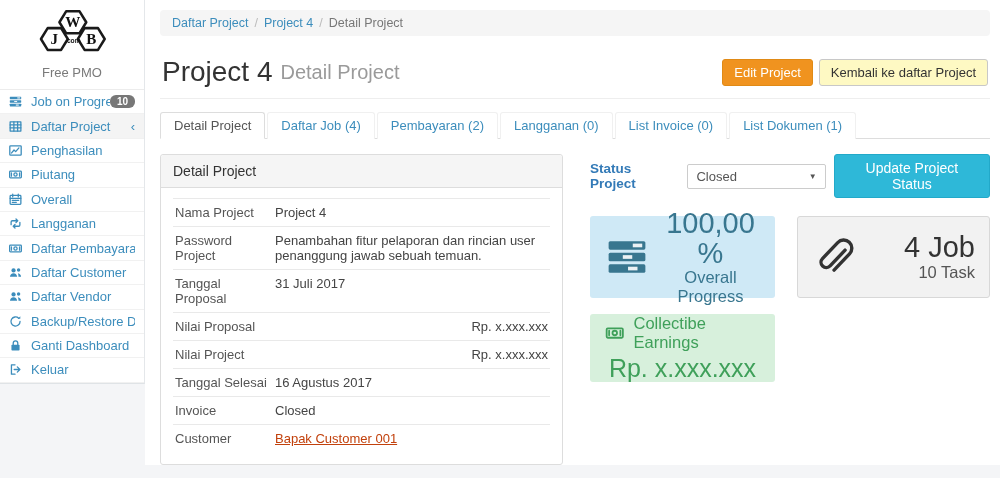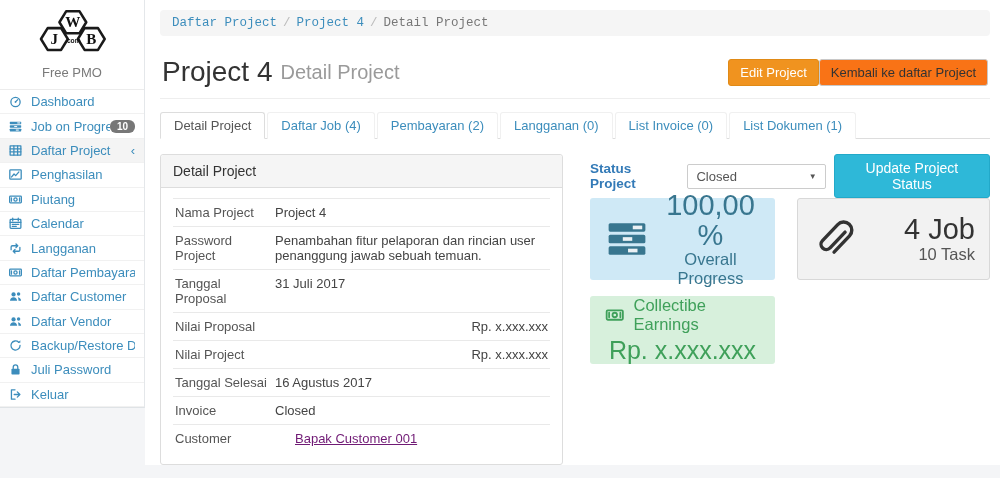--- a/index.html
+++ b/index.html
@@ -32,31 +32,31 @@
   .sbadge {
     background:#777; color:#fff; font-size:10px; border-radius:6px;
     padding:1px 7px; font-weight:bold;
   }
   .schev { color:#3c8dbc; font-size:13px; margin-left:4px; }
 
   
   .main { flex:1; background:#fff; min-height:428px; padding:10px 10px 0 15px; }
   .breadcrumb {
     background:#f5f5f5; border-radius:4px; padding:6px 12px; font-size:12.5px;
-    color:#777; margin-bottom:20px;font-family:Liberation Mono, monospace;
+    color:#777; margin-bottom:20px;
   }
   .breadcrumb a { color:#3c8dbc; text-decoration:none; cursor:pointer; }
   .breadcrumb .sep { color:#bbb; margin:0 6px; }
   .hdr { display:flex; align-items:center; margin:8px 2px 0; }
   .hdr h1 { font-size:28px; font-weight:normal; color:#333; }
   .hdr .sub { font-size:20px; color:#9a9a9a; margin-left:8px; }
-  .hdr-btns { margin-left:auto; display:flex; gap:0; }
+  .hdr-btns { margin-left:auto; display:flex; gap:6px; }
   .btn { font-size:13px; border-radius:3px; padding:5px 11px; cursor:pointer; border:1px solid transparent; }
   .btn-warning { background:#f0931f; border-color:#e08a16; color:#fff; }
-  .btn-default { background:#f97316; border-color:#c8c8c8; color:#333; }
+  .btn-default { background:#fef9c3; border-color:#c8c8c8; color:#333; }
   .hdr-rule { border-bottom:1px solid #eee; margin:10px 0 12px; }
 
   
   .tabs { display:flex; border-bottom:1px solid #ddd; }
   .tab {
     font-size:13px; padding:5px 13px; margin-right:2px; cursor:pointer;
     border:1px solid #f0f0f0; border-bottom:none; border-radius:3px 3px 0 0;
     color:#3c8dbc; position:relative; top:1px; background:#fff;
   }
   .tab.active { border-color:#ddd; color:#555; border-bottom:1px solid #fff; }
@@ -67,35 +67,35 @@
   .panel { width:403px; border:1px solid #ddd; border-radius:3px; flex:none; }
   .panel-heading {
     background:#f5f5f5; border-bottom:1px solid #ddd; padding:8px 12px;
     font-size:14px; color:#333; border-radius:3px 3px 0 0;
   }
   .panel-body { padding:10px 12px 12px; }
   .drow { display:flex; border-top:1px solid #e9e9e9; padding:6px 2px; font-size:13px; }
   .drow .dlabel { width:100px; flex:none; color:#555; }
   .drow .dval { flex:1; color:#444; }
   .drow .dval.right { text-align:right; }
-  .drow .dval a { color:#701a75; text-decoration:underline; cursor:pointer;margin-left:20px; }
+  .drow .dval a { color:#c2410c; text-decoration:underline; cursor:pointer; }
 
   
   .rightcol { flex:1; margin-left:27px; }
   .status-row { display:flex; align-items:center; gap:8px; }
   .status-label { color:#337ab7; font-weight:bold; font-size:13.5px; }
   .select {
     width:140px; height:25px; border:1px solid #ccc; border-radius:2px;
     background:#fff; display:flex; align-items:center; padding:0 8px;
     color:#555; cursor:pointer; font-size:13px;
   }
   .select .caret { margin-left:auto; font-size:8px; color:#555; }
   .btn-info { background:#2eb8d8; border-color:#22a9c9; color:#fff; font-size:14px; padding:5px 10px; }
 
-  .boxes { display:grid; grid-template-columns:185px 1fr; gap:16px 22px; }
+  .boxes { display:grid; grid-template-columns:185px 1fr; gap:16px 22px; margin-top:18px; }
   .ibox { border-radius:3px; padding:12px 14px; display:flex; align-items:center; }
   .ibox-blue { background:#cfe9f6; color:#38768f; height:82px; }
   .ibox-gray { background:#f2f2f2; border:1px solid #d8d8d8; color:#333; height:82px; }
   .ibox-green { background:#d7f0dc; color:#3fa05a; height:68px; flex-direction:column; align-items:stretch; justify-content:center; }
   .ibox .big { font-size:29px; line-height:1.05; }
   .ibox .small { font-size:16.5px; }
   .ibox-blue .icon-lg { width:46px; height:42px; margin-right:10px; flex:none; }
   .ibox-blue .txt { text-align:center; flex:1; }
   .ibox-gray .icon-lg { width:42px; height:46px; flex:none; color:#333; }
   .ibox-gray .txt { flex:1; text-align:right; }
@@ -123,30 +123,20 @@
           <text x="51" y="23" text-anchor="middle" font-size="18" font-weight="bold" fill="#111" font-family="Liberation Serif, serif">W</text>
           <text x="29" y="43" text-anchor="middle" font-size="18" font-weight="bold" fill="#111" font-family="Liberation Serif, serif">J</text>
           <text x="73" y="43" text-anchor="middle" font-size="18" font-weight="bold" fill="#111" font-family="Liberation Serif, serif">B</text>
           <text x="51" y="42" text-anchor="middle" font-size="8" font-weight="bold" fill="#111">.com</text>
         </svg>
         <div class="brand">Free PMO</div>
       </div>
       <nav class="menu">
           <a class="side-item">
             <span class="sicon">
-              <svg viewBox="0 0 16 16">
-                <circle cx="8" cy="8.5" r="5.7" fill="none" stroke="currentColor" stroke-width="1.6" stroke-linecap="round" stroke-linejoin="round"></circle>
-                <path d="M8 8.5l2.8-2.8" fill="none" stroke="currentColor" stroke-width="1.6" stroke-linecap="round" stroke-linejoin="round"></path>
-                <circle cx="8" cy="8.5" r="1.1" fill="currentColor"></circle>
-              </svg>
-            </span>
-            <span class="slabel">Dashboard</span>
-          </a>
-          <a class="side-item">
-            <span class="sicon">
               <svg viewBox="0 0 16 16" fill="currentColor">
                 <rect x="1" y="2" width="14" height="3.2" rx="0.6"></rect>
                 <rect x="1" y="6.4" width="14" height="3.2" rx="0.6"></rect>
                 <rect x="1" y="10.8" width="14" height="3.2" rx="0.6"></rect>
                 <rect x="10.2" y="2.9" width="3.6" height="1.4" fill="#fff" opacity="0.9"></rect>
                 <rect x="6.4" y="7.3" width="3.6" height="1.4" fill="#fff" opacity="0.9"></rect>
                 <rect x="8.4" y="11.7" width="3.6" height="1.4" fill="#fff" opacity="0.9"></rect>
               </svg>
             </span>
             <span class="slabel">Job on Progress</span>
@@ -181,21 +171,21 @@
             </span>
             <span class="slabel">Piutang</span>
           </a>
           <a class="side-item">
             <span class="sicon">
               <svg viewBox="0 0 16 16">
                 <rect x="1.4" y="3" width="13.2" height="11" rx="1" fill="none" stroke="currentColor" stroke-width="1.6" stroke-linecap="round" stroke-linejoin="round"></rect>
                 <path d="M1.4 6.6h13.2 M4.6 1.4v3.2 M11.4 1.4v3.2 M4 9h2 M7 9h2 M10 9h2 M4 11.5h2 M7 11.5h2" fill="none" stroke="currentColor" stroke-width="1.6" stroke-linecap="round" stroke-linejoin="round"></path>
               </svg>
             </span>
-            <span class="slabel">Calendar</span>
+            <span class="slabel">Overall</span>
           </a>
           <a class="side-item">
             <span class="sicon">
               <svg viewBox="0 0 16 16">
                 <path d="M2.6 9.5V6.2c0-.9.7-1.6 1.6-1.6h6.2 M8.6 2.4l2.2 2.2-2.2 2.2 M13.4 6.5v3.3c0 .9-.7 1.6-1.6 1.6H5.6 M7.4 13.6l-2.2-2.2 2.2-2.2" fill="none" stroke="currentColor" stroke-width="1.6" stroke-linecap="round" stroke-linejoin="round"></path>
               </svg>
             </span>
             <span class="slabel">Langganan</span>
           </a>
           <a class="side-item">
@@ -239,21 +229,21 @@
             </span>
             <span class="slabel">Backup/Restore DB</span>
           </a>
           <a class="side-item">
             <span class="sicon">
               <svg viewBox="0 0 16 16">
                 <rect x="3" y="7" width="10" height="7.2" rx="1" fill="currentColor"></rect>
                 <path d="M5.2 7V5.2a2.8 2.8 0 0 1 5.6 0V7" fill="none" stroke="currentColor" stroke-width="1.6" stroke-linecap="round" stroke-linejoin="round"></path>
               </svg>
             </span>
-            <span class="slabel">Juli Password</span>
+            <span class="slabel">Ganti Dashboard</span>
           </a>
           <a class="side-item">
             <span class="sicon">
               <svg viewBox="0 0 16 16">
                 <path d="M7.4 2.2H3v11.6h4.4" fill="none" stroke="currentColor" stroke-width="1.6" stroke-linecap="round" stroke-linejoin="round"></path>
                 <path d="M10.2 4.8L13.4 8l-3.2 3.2 M6.4 8h7" fill="none" stroke="currentColor" stroke-width="1.6" stroke-linecap="round" stroke-linejoin="round"></path>
               </svg>
             </span>
             <span class="slabel">Keluar</span>
           </a>

